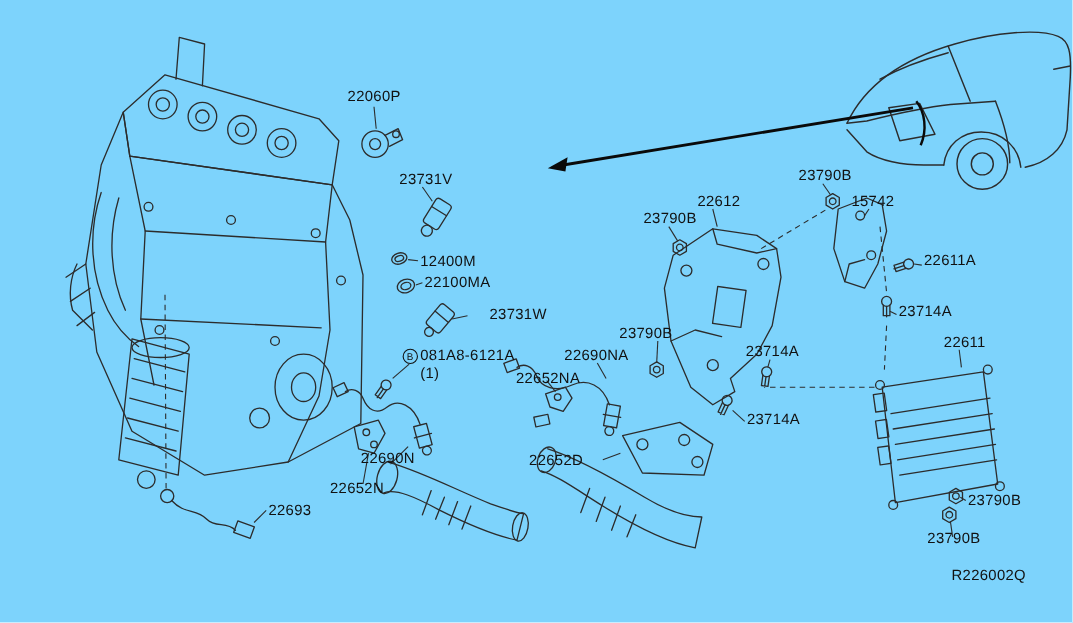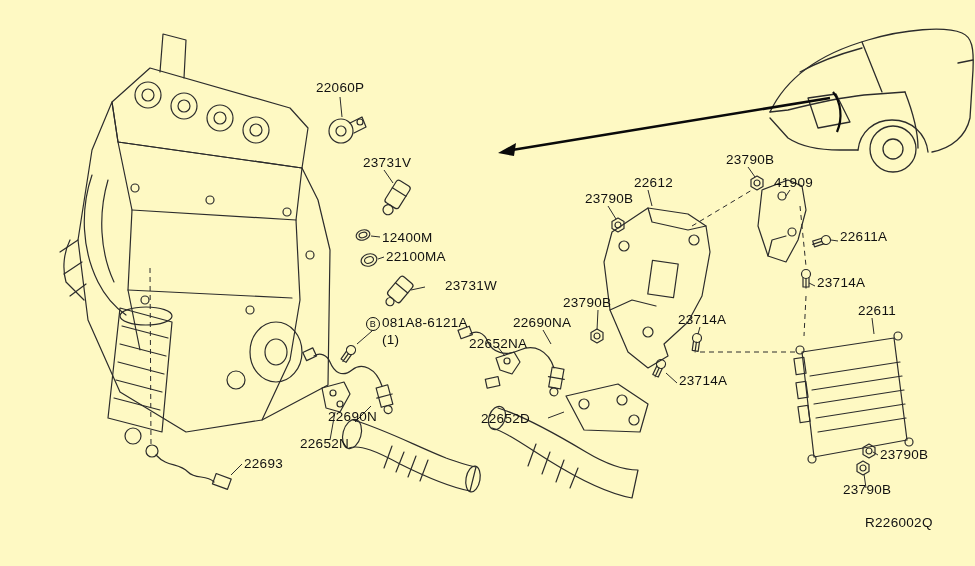--- a/index.html
+++ b/index.html
@@ -1,17 +1,17 @@
 <!DOCTYPE html>
 <html><head>
 <meta charset="utf-8">
 <style>
   html,body{margin:0;padding:0;background:#ffffff;}
   #stage{
-    position:relative;width:975px;height:566px;background:#fef9c3;
+    position:relative;width:975px;height:566px;background:#7dd3fc;
     font-family:"Liberation Sans",sans-serif;overflow:hidden;
   }
   #stage svg{position:absolute;left:0;top:0;}
   .callout{
     position:absolute;font-size:13.5px;line-height:14px;color:#111111;
     letter-spacing:.3px;white-space:nowrap;cursor:pointer;user-select:none;
   }
   .callout.static{cursor:default;}
   .bsym{
     display:inline-flex;align-items:center;justify-content:center;
@@ -270,21 +270,21 @@
   <div class="callout static" style="left: 382px; top: 333px;">(1)</div>
   <div class="callout" style="left: 469px; top: 337px;">22652NA</div>
   <div class="callout" style="left: 513px; top: 316px;">22690NA</div>
   <div class="callout" style="left: 328px; top: 398px; margin-top: 12px;">22690N</div>
   <div class="callout" style="left: 300px; top: 437px;">22652N</div>
   <div class="callout" style="left: 481px; top: 412px;">22652D</div>
   <div class="callout" style="left: 244px; top: 457px; text-align: center;">22693</div>
   <div class="callout" style="left: 585px; top: 192px;">23790B</div>
   <div class="callout" style="left: 634px; top: 176px;">22612</div>
   <div class="callout" style="left: 726px; top: 153px;">23790B</div>
-  <div class="callout" style="left: 774px; top: 176px;">41909</div>
+  <div class="callout" style="left: 774px; top: 176px;">15742</div>
   <div class="callout" style="left: 840px; top: 230px;">22611A</div>
   <div class="callout" style="left: 817px; top: 276px;">23714A</div>
   <div class="callout" style="left: 563px; top: 296px;">23790B</div>
   <div class="callout" style="left: 678px; top: 313px;">23714A</div>
   <div class="callout" style="left: 858px; top: 304px;">22611</div>
   <div class="callout" style="left: 679px; top: 374px;">23714A</div>
   <div class="callout" style="left: 880px; top: 448px;">23790B</div>
   <div class="callout" style="left: 843px; top: 483px;">23790B</div>
   <div class="callout static" style="left: 865px; top: 516px;">R226002Q</div>
 

